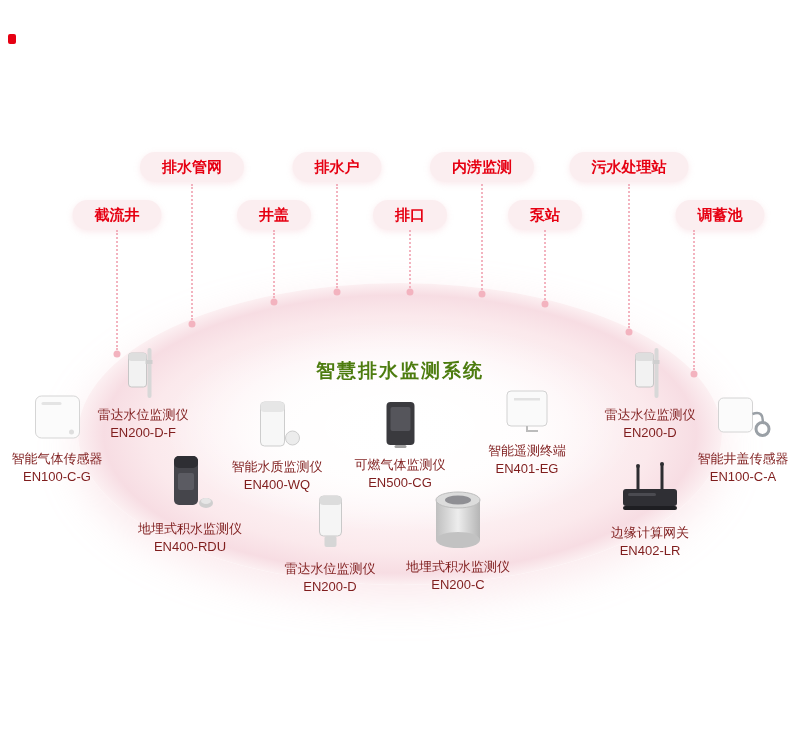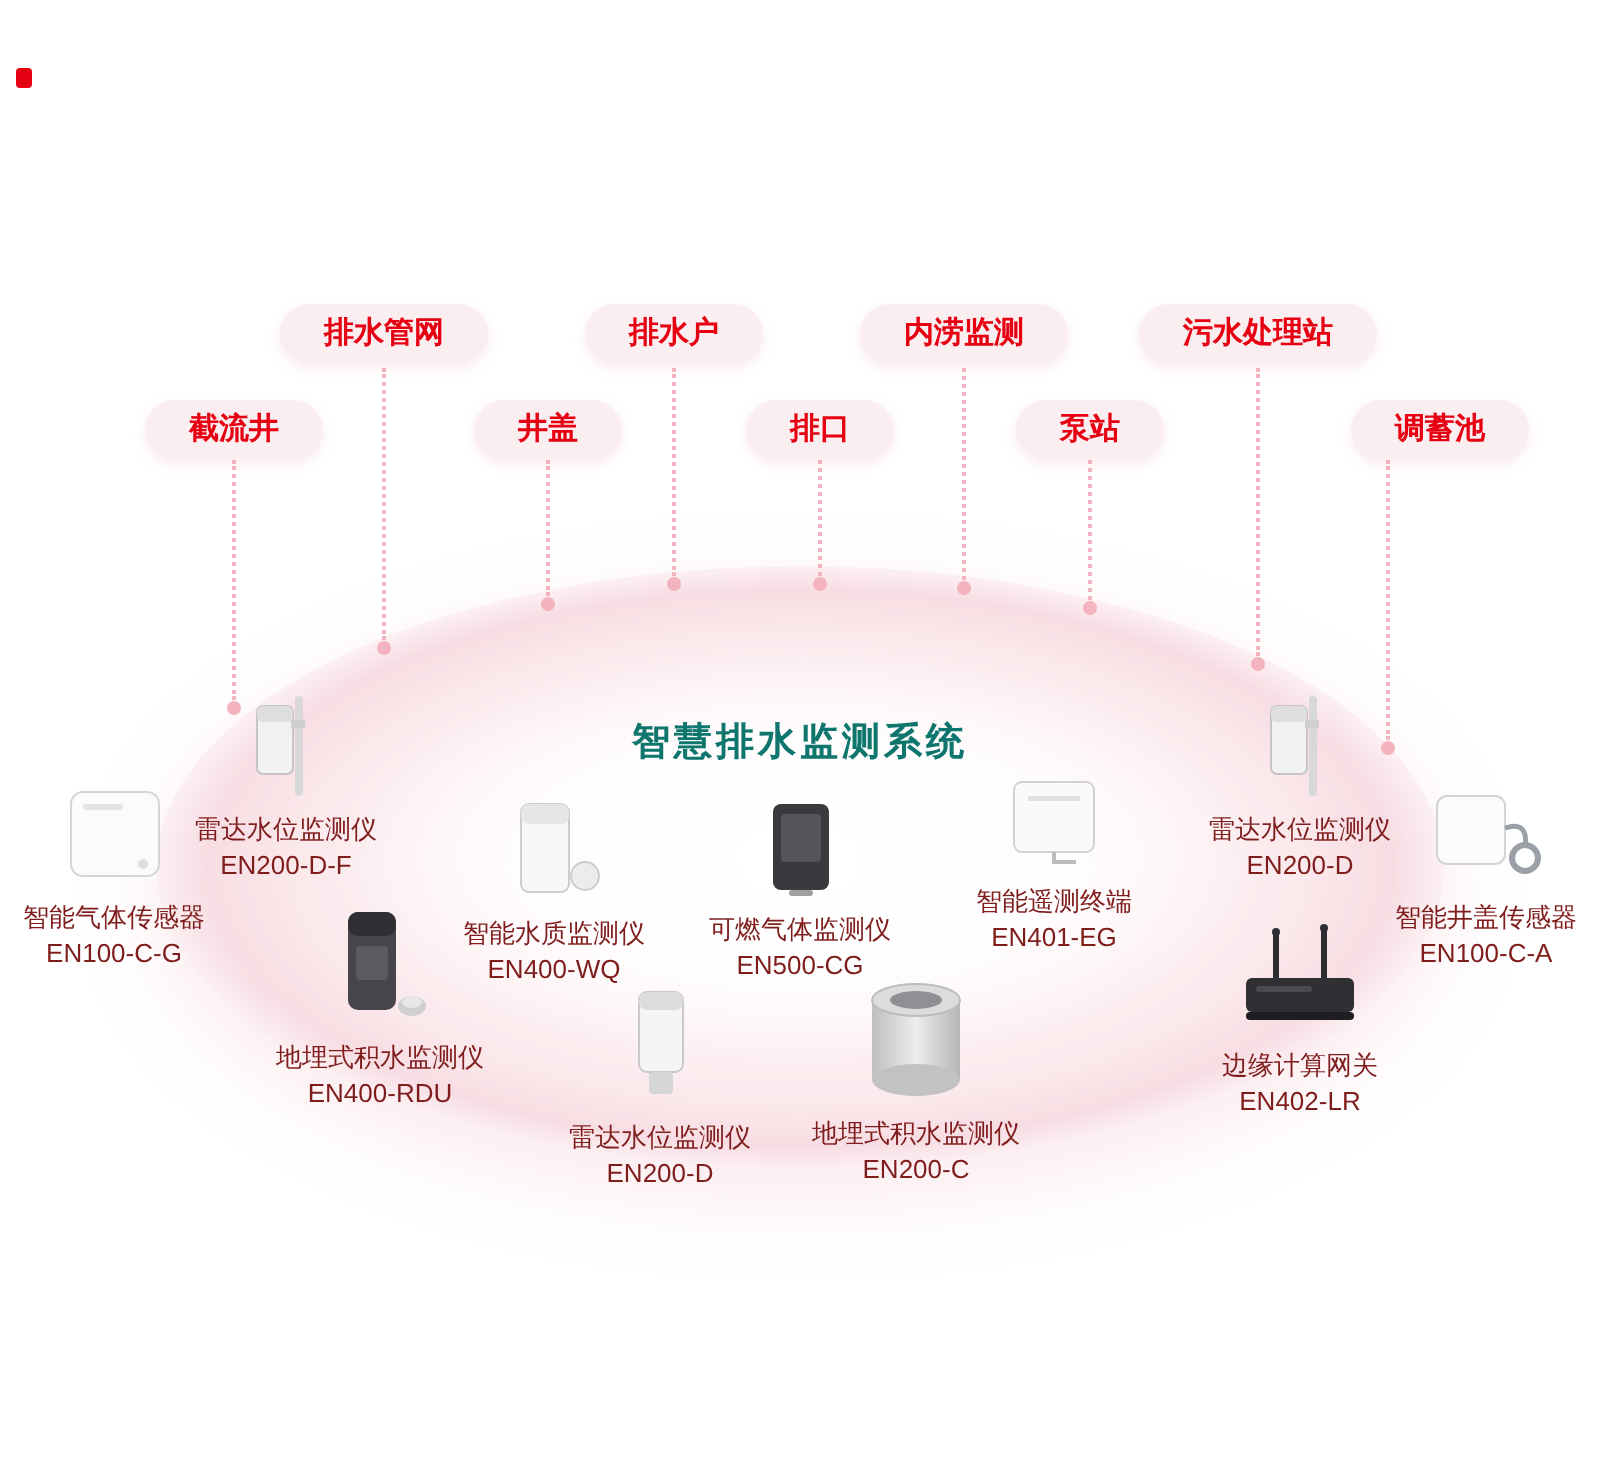--- a/index.html
+++ b/index.html
@@ -16,21 +16,21 @@
     background:radial-gradient(closest-side,#ffffff 0%,#fefbfb 30%,#fdf2f4 55%,#fbe9ec 78%,#f7dde3 92%,#fcf0f2 100%);
     box-shadow:0 14px 40px rgba(242,180,192,0.28);
   }
   .ellipse-inner{
     position:absolute;left:165px;top:322px;width:470px;height:210px;border-radius:50%;
     background:radial-gradient(closest-side,rgba(255,255,255,0.95) 0%,rgba(255,255,255,0.75) 55%,rgba(255,255,255,0) 100%);
   }
 
   .title{
     position:absolute;left:400px;top:358px;transform:translateX(-50%);
-    color:#0f766e;font-size:19px;font-weight:bold;letter-spacing:2px;white-space:nowrap;
+    color:#4d7c0f;font-size:19px;font-weight:bold;letter-spacing:2px;white-space:nowrap;
   }
 
   .pill{
     position:absolute;transform:translateX(-50%);
     background:#fbeef0;color:#e60012;font-size:15px;font-weight:bold;
     padding:7px 22px;border-radius:20px;white-space:nowrap;line-height:16px;
     box-shadow:0 2px 6px rgba(240,170,185,0.25);
   }
 
   .dash{

